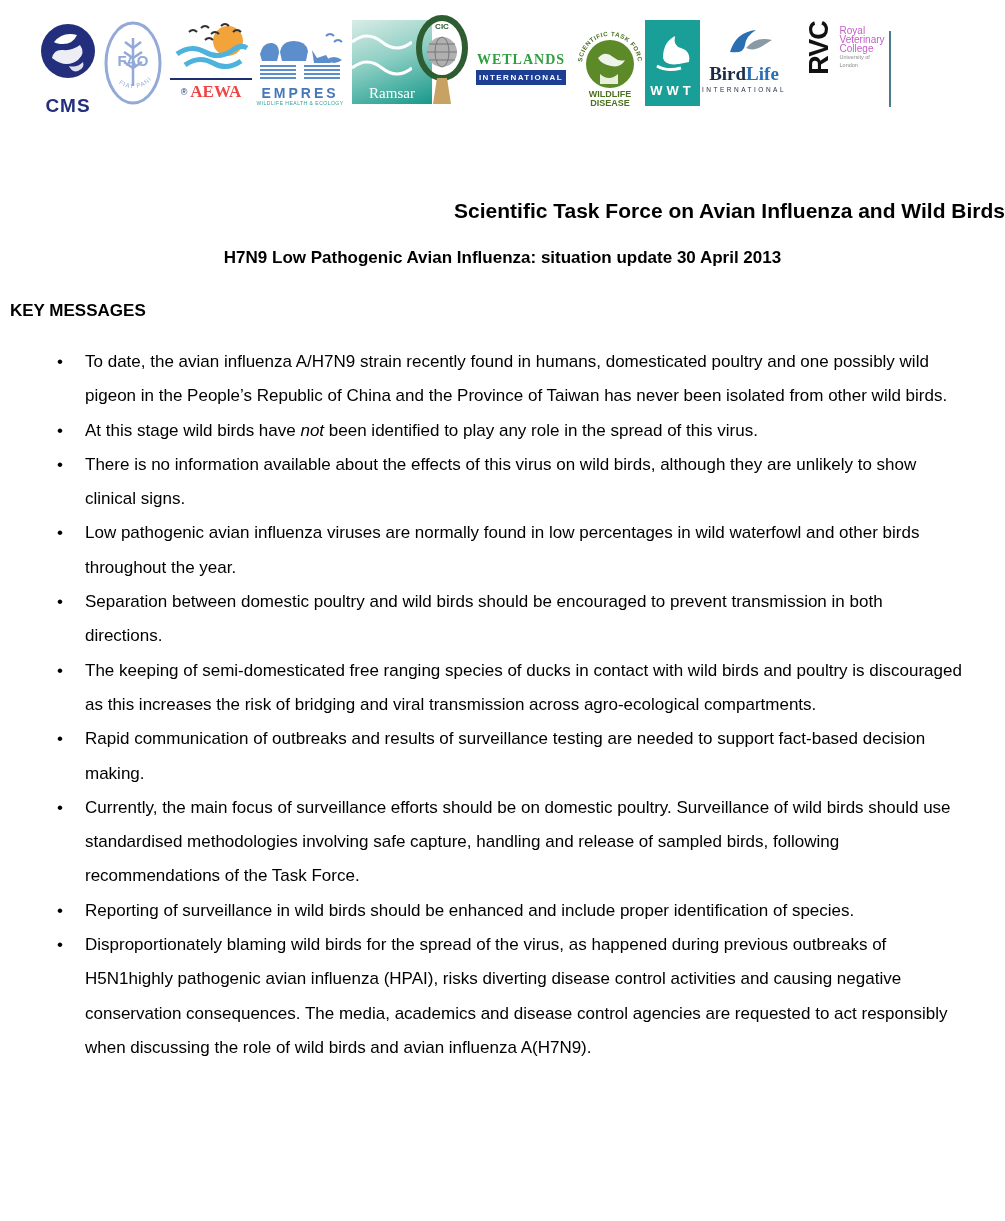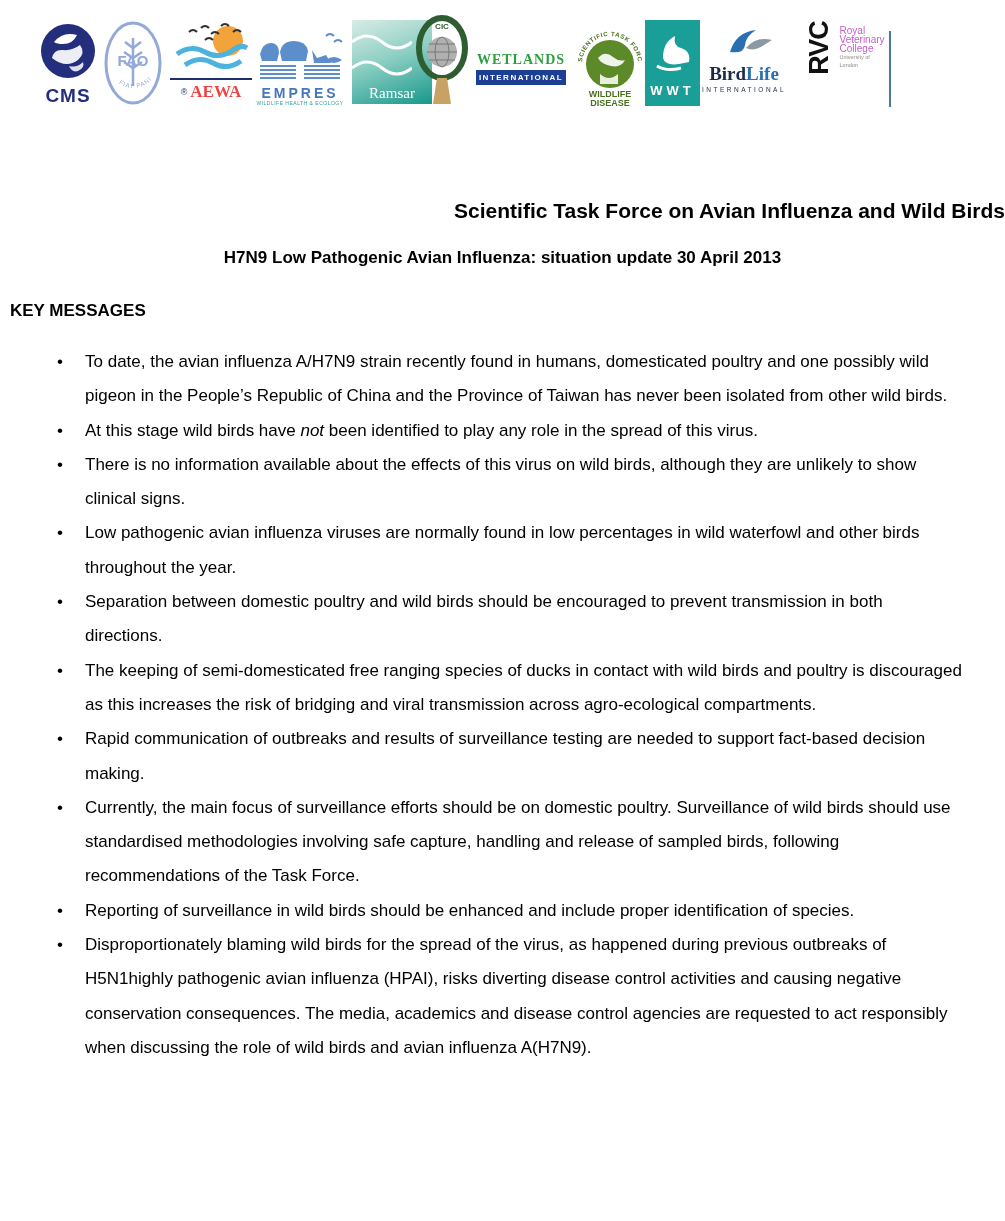--- a/index.html
+++ b/index.html
@@ -3,21 +3,21 @@
 <meta charset="utf-8">
 <style>
   html,body{margin:0;padding:0;background:#fff;}
   body{font-family:"Liberation Sans",sans-serif;color:#000;}
   .page{position:relative;width:1005px;height:1221px;background:#fff;overflow:hidden;}
 
   
   .logos{position:relative;height:112px;}
   .logo{position:absolute;text-align:center;}
   .logo-cms{left:36px;top:22px;width:64px;}
-  .logo-cms .lbl{font-size:19px;font-weight:bold;color:#232f7d;letter-spacing:1px;margin-top:1px;}
+  .logo-cms .lbl{font-size:19px;font-weight:bold;color:#232f7d;letter-spacing:1px;margin-top:11px;}
   .logo-fao{left:102px;top:20px;width:62px;}
   .logo-aewa{left:170px;top:20px;width:82px;}
   .aewa-row{display:flex;align-items:center;justify-content:center;gap:3px;border-top:2px solid #1d2f6e;padding-top:2px;margin-top:2px;}
   .aewa-r{font-size:9px;color:#1d2f6e;}
   .aewa-lbl{font-family:"Liberation Serif",serif;font-weight:bold;font-size:17px;color:#ef4444;}
   .logo-empres{left:255px;top:26px;width:90px;}
   .empres-lbl{font-size:14px;font-weight:bold;color:#4677b8;letter-spacing:3px;line-height:14px;}
   .empres-tag{font-size:5px;color:#2aa198;letter-spacing:.5px;line-height:7px;}
   .logo-ramsar{left:352px;top:20px;width:60px;}
   .ramsar-box{position:relative;width:80px;height:84px;background:linear-gradient(160deg,#d9ece6 0%,#8ecfc4 45%,#17988a 100%);}

